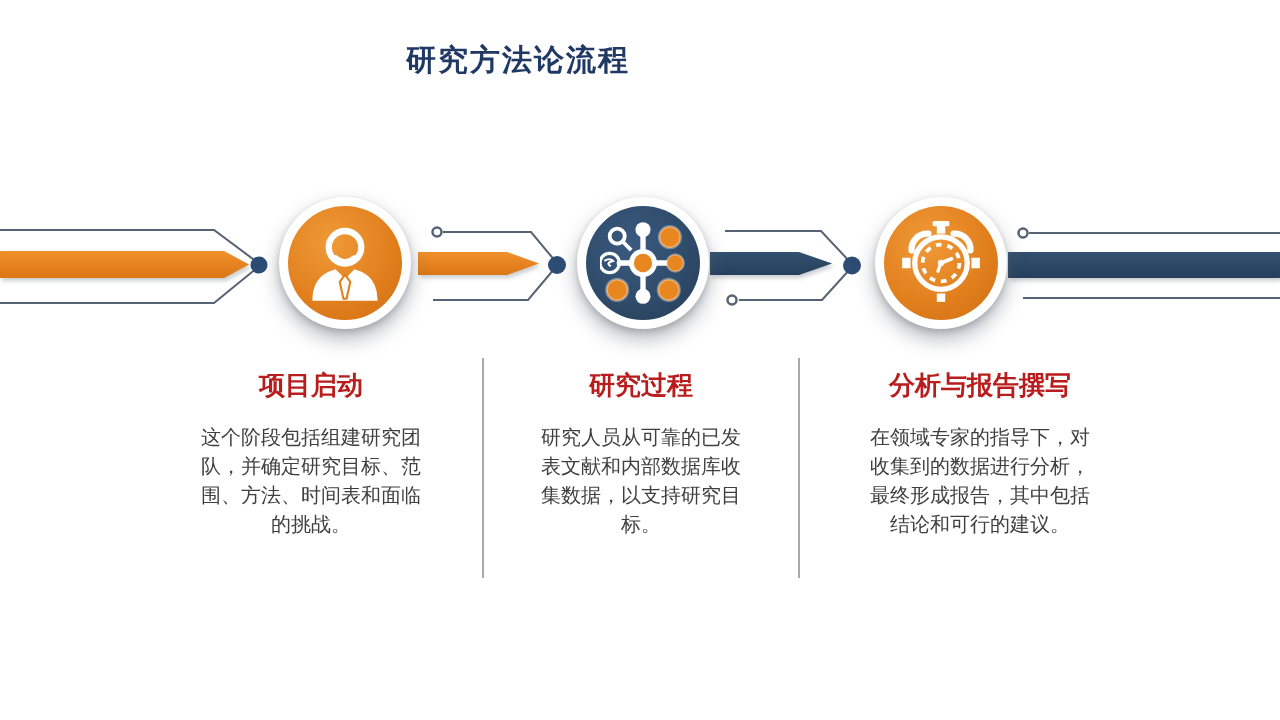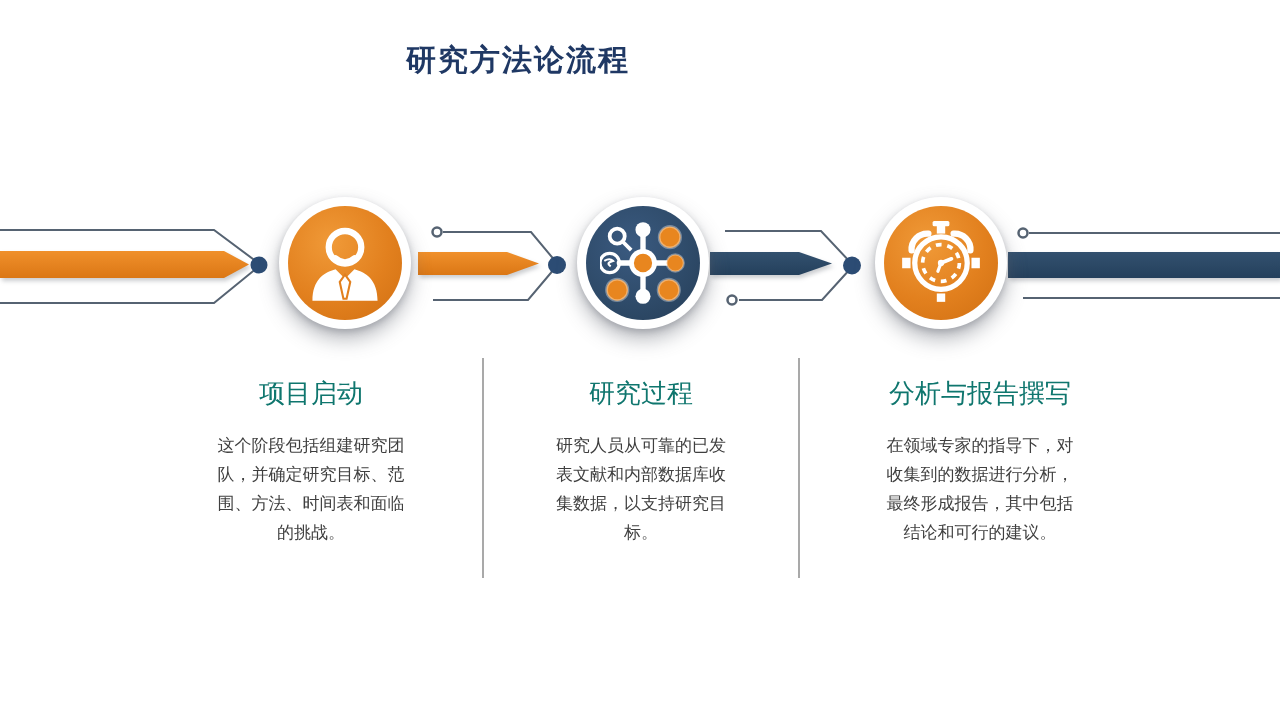--- a/index.html
+++ b/index.html
@@ -55,27 +55,27 @@
   .d1 { left:482px; }
   .d2 { left:798px; }
   .col {
     position:absolute; top:360px;
     text-align:center;
   }
   .col1 { left:166px; width:290px; }
   .col2 { left:496px; width:290px; }
   .col3 { left:825px; width:310px; }
   .col h2 {
-    margin:16px 0 21px 0;
-    font-size:26px; line-height:34px; font-weight:normal;
-    color:#0f766e;
+    margin:8px 0 21px 0;
+    font-size:26px; line-height:34px; font-weight:bold;
+    color:#b91c1c;
   }
   .col p {
     margin:0;
-    font-size:17px; line-height:29px;
+    font-size:20px; line-height:29px;
     color:#3F3F3F;
     white-space:pre-line;
   }
 </style>
 </head>
 <body>
 
 <div class="slide">
 
   <h1 class="title">研究方法论流程</h1>

